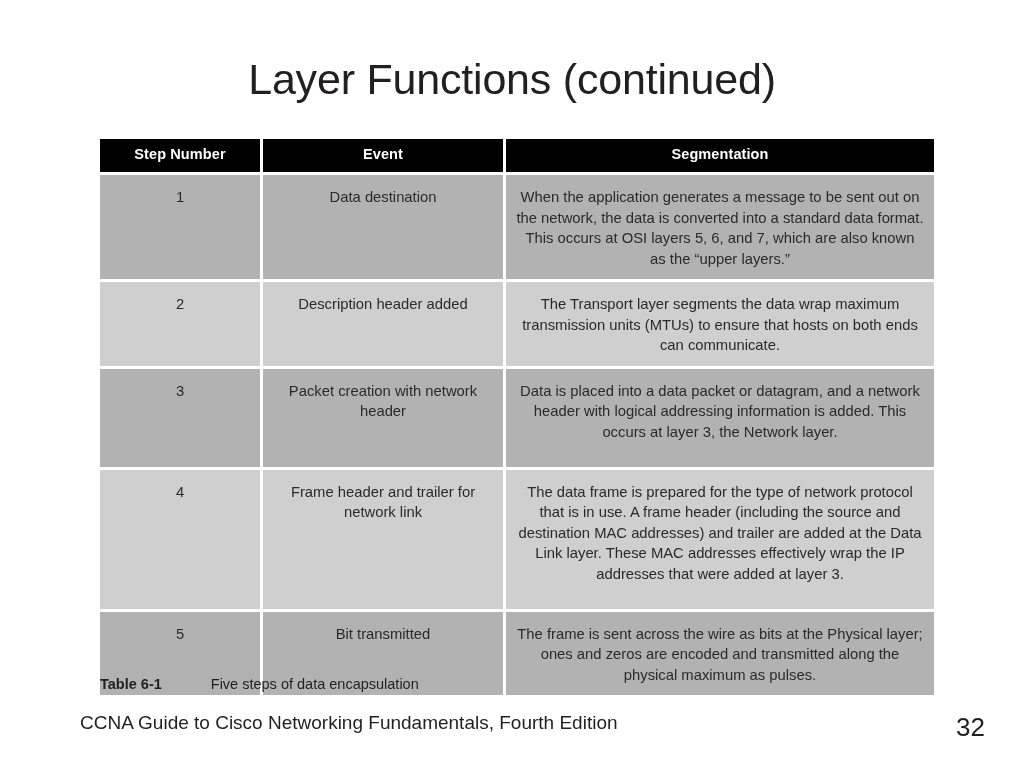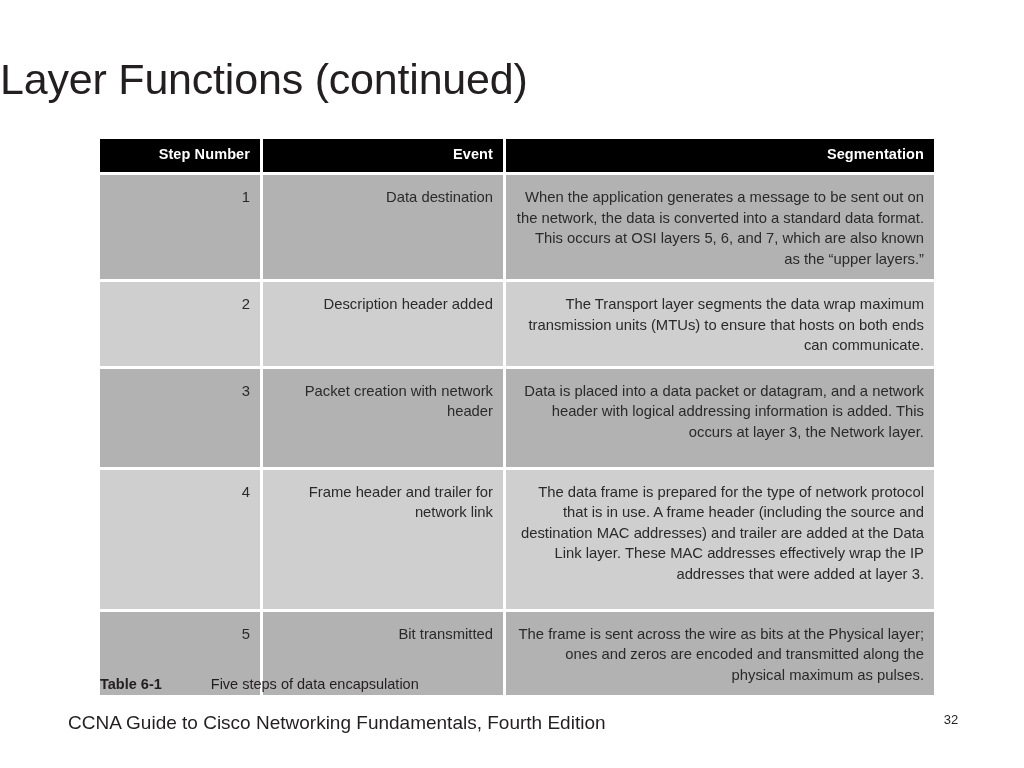--- a/index.html
+++ b/index.html
@@ -14,21 +14,21 @@
     overflow: hidden;
     position: relative;
   }
 
   
   .slide-title {
     position: absolute;
     left: 0;
     top: 58px;
     width: 1024px;
-    text-align: left;
+    text-align: center;
     font-family: "Liberation Sans", sans-serif;
     font-size: 43px;
     font-weight: 400;
     color: #231f20;
     letter-spacing: -0.2px;
     line-height: 1.0;
   }
 
   
   .table-wrap {
@@ -42,21 +42,21 @@
     border-collapse: separate;
     border-spacing: 3px 3px;
     width: 828px;
     margin: -3px;
     table-layout: fixed;
   }
 
   table.enc-table th,
   table.enc-table td {
     vertical-align: top;
-    text-align: right;
+    text-align: center;
     padding: 12px 10px 10px 10px;
     font-family: "Liberation Sans", sans-serif;
   }
 
   
   table.enc-table thead th {
     background: #000000;
     color: #ffffff;
     font-size: 14.5px;
     font-weight: bold;
@@ -103,42 +103,42 @@
   }
   .caption .cap-text {
     font-weight: 400;
     margin-left: 16px;
     padding-left: 33px;
   }
 
   
   .footer {
     position: absolute;
-    left: 0;
+    left: 12px;
     top: 712px;
     width: 920px;
     height: 30px;
   }
   .footer-title {
     position: absolute;
     left: 68px;
     top: 0;
     font-family: "Liberation Sans", sans-serif;
     font-size: 19px;
     color: #231f20;
     white-space: nowrap;
   }
   .footer-page {
     position: absolute;
     left: 929px;
     top: 0;
     width: 44px;
-    text-align: center;
+    text-align: right;
     font-family: "Liberation Sans", sans-serif;
-    font-size: 13px;
+    font-size: 26px;
     color: #231f20;
   }
 </style>
 </head>
 <body>
 
 <div class="slide-title">Layer Functions (continued)</div>
 
 <div class="table-wrap">
   <table class="enc-table">

